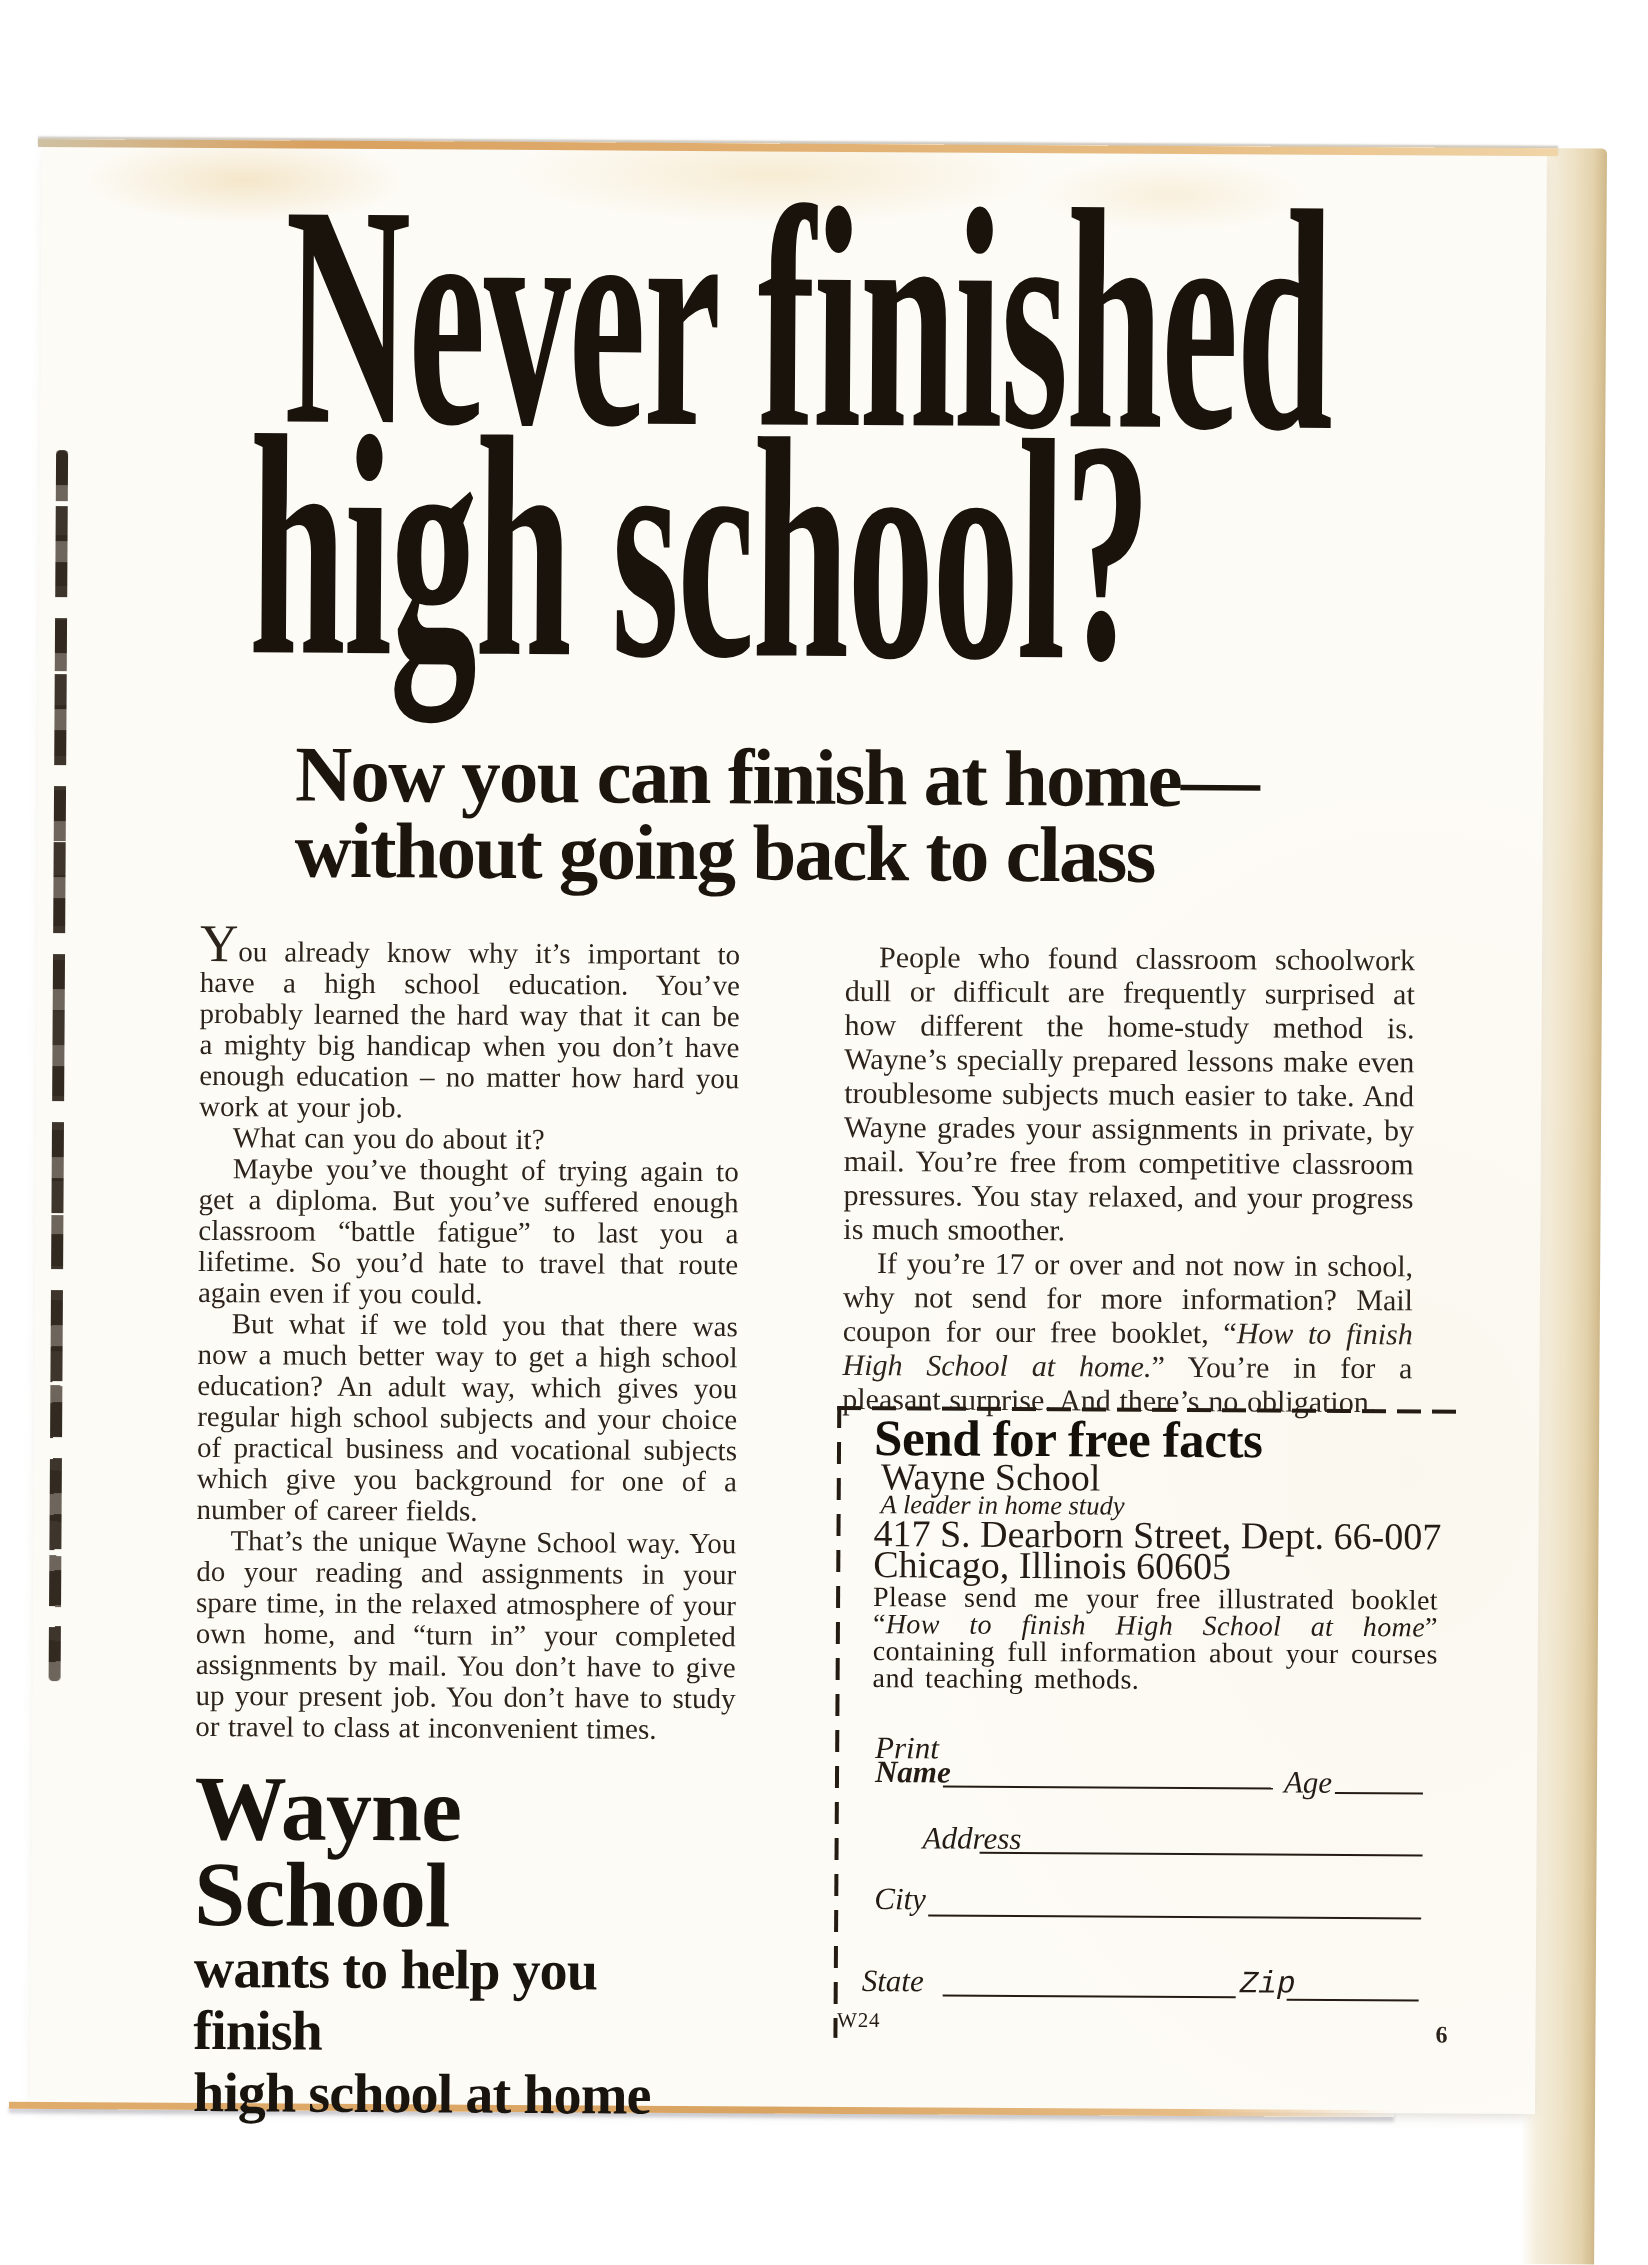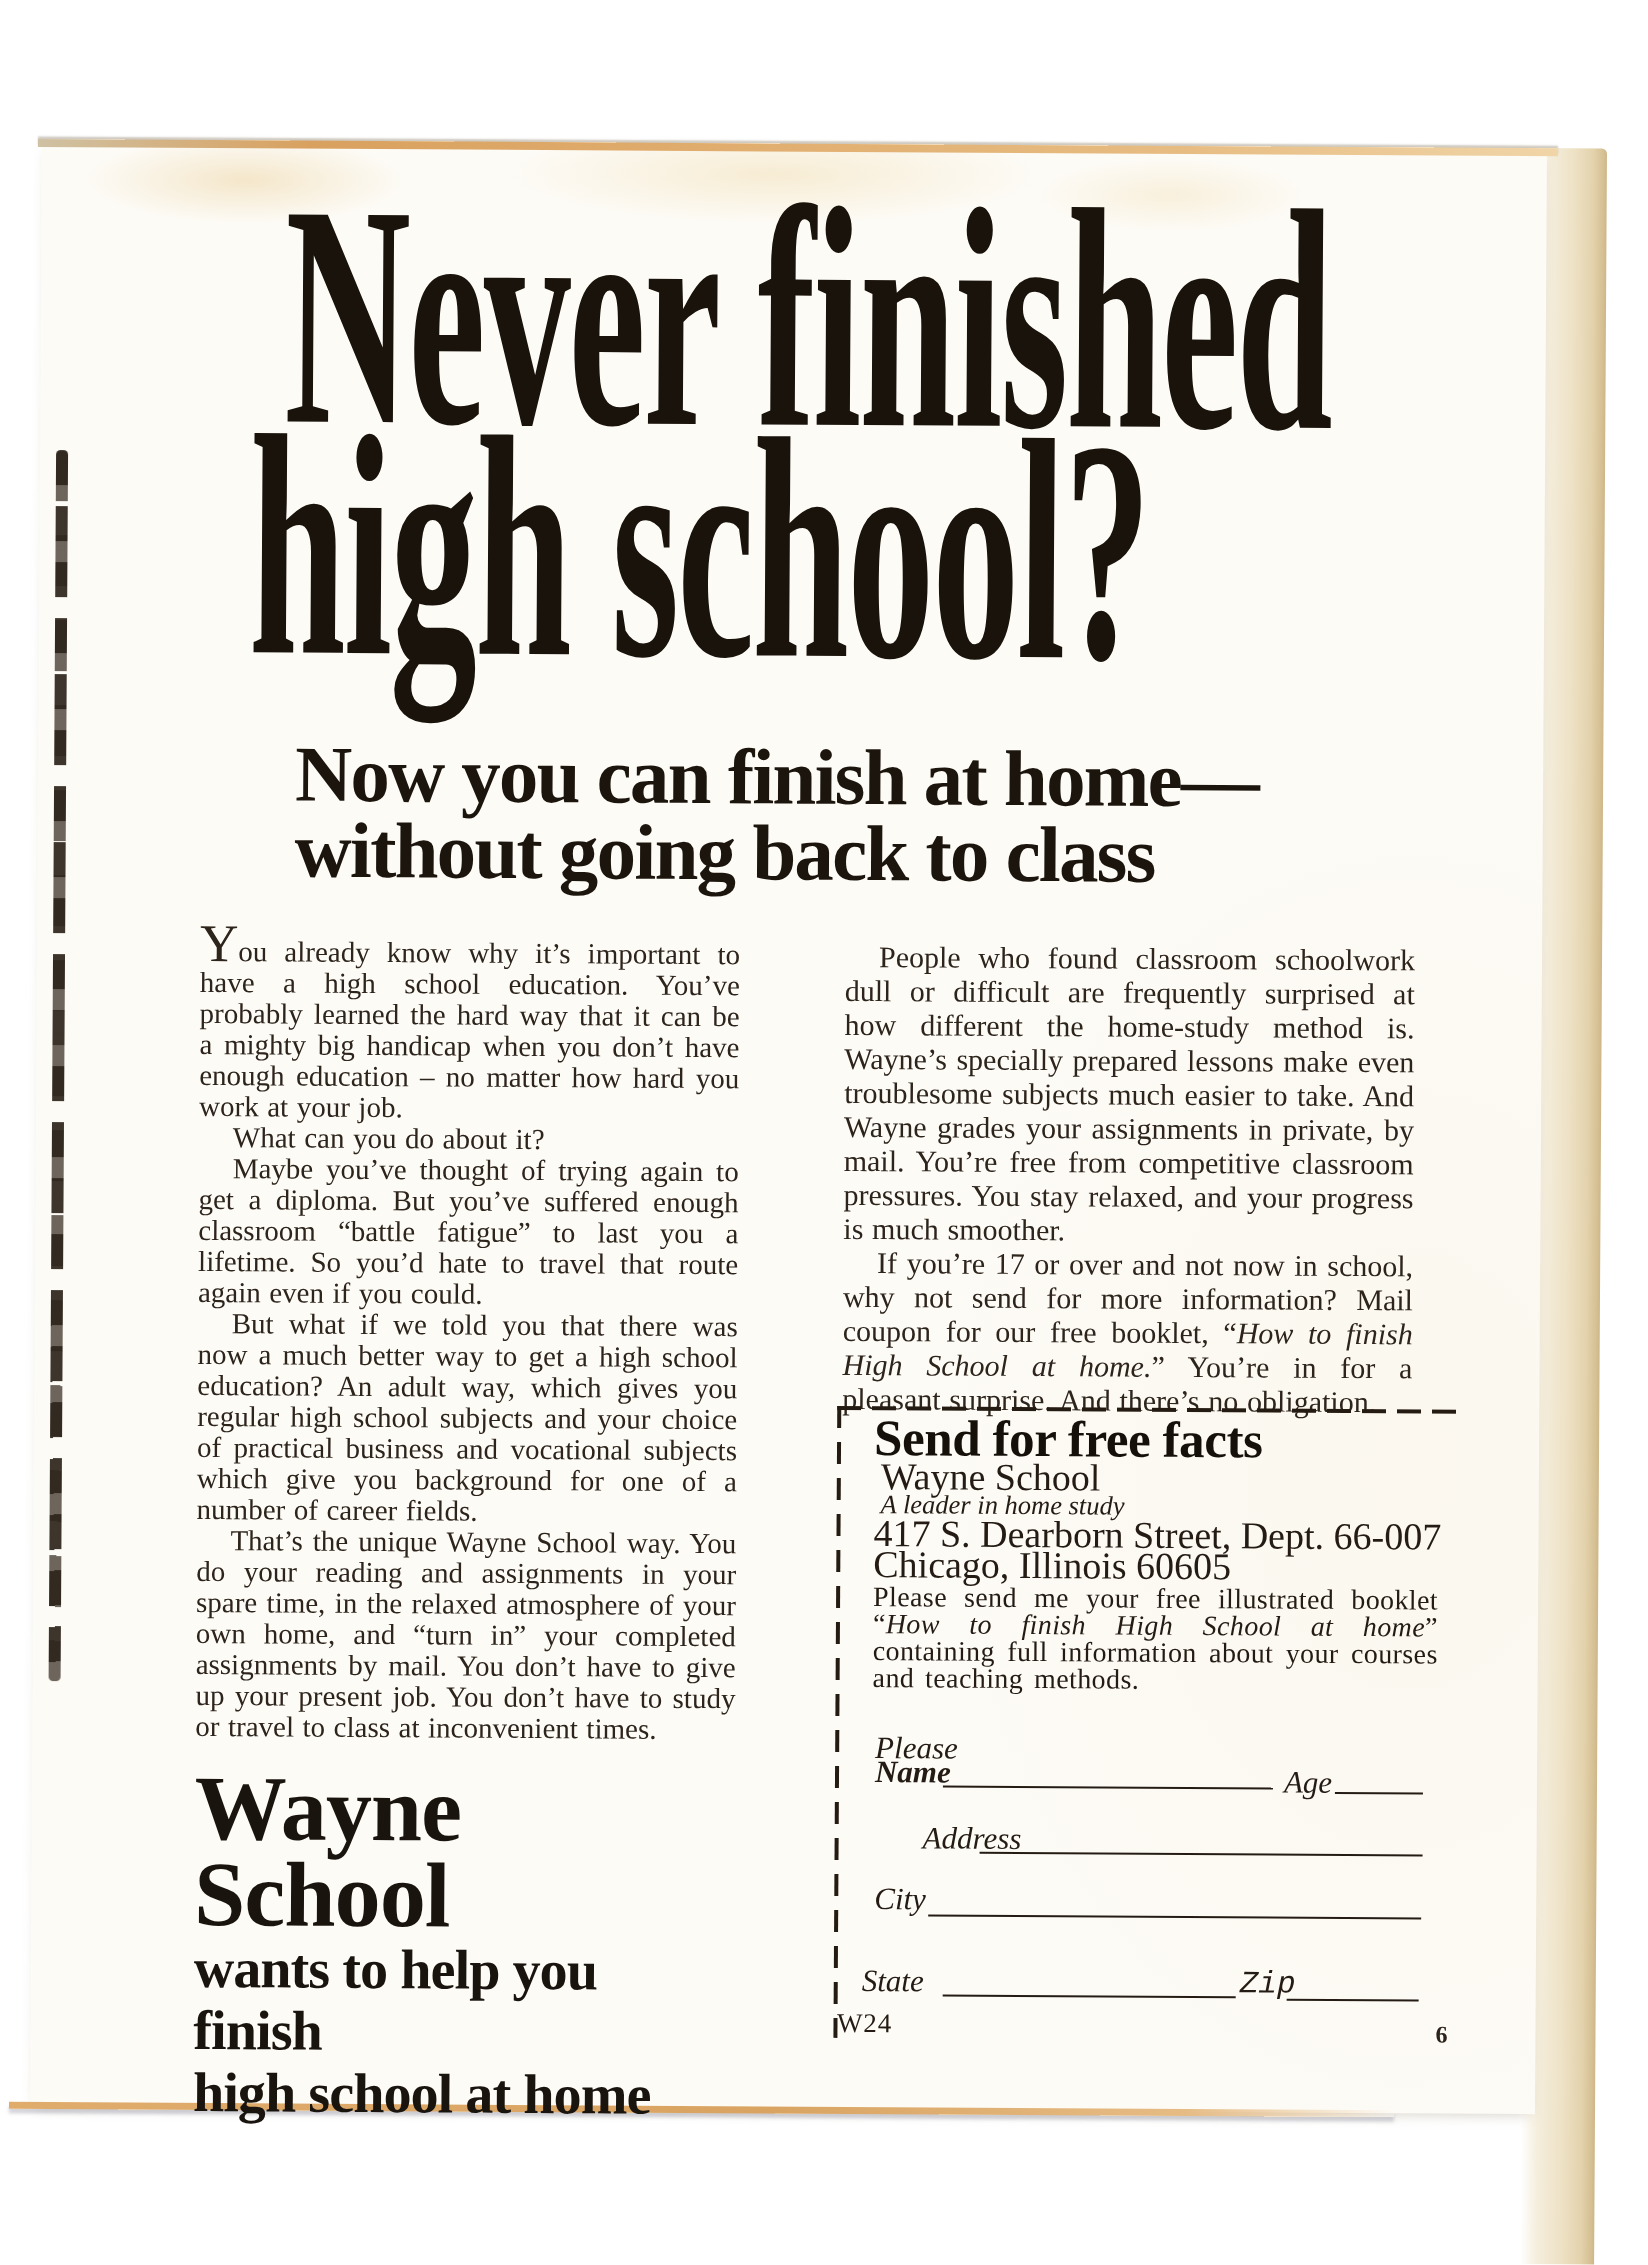--- a/index.html
+++ b/index.html
@@ -114,21 +114,21 @@
   .lc  { left:40px;  top:475px; }
   .ls  { left:28px;  top:557px; }
   .lz  { left:406px; top:558px;font-family:Liberation Mono, monospace; }
   .f-line { position:absolute; height:0; border-bottom:2.6px solid #241c14; }
   .fl-name    { left:108px; top:379px; width:330px; }
   .fl-age     { left:500px; top:383px; width:88px; }
   .fl-address { left:145px; top:445px; width:443px; }
   .fl-city    { left:94px; top:508px; width:493px; }
   .fl-state   { left:109px; top:588px; width:293px; }
   .fl-zip     { left:453px; top:590px; width:132px; }
-  .c-code { left:3.5px; top:602px; font-size:27px; letter-spacing:0.9px; font-weight:400; }
+  .c-code { left:3.5px; top:602px; font-size:21px; letter-spacing:0.9px; font-weight:400; }
 
   .page-num { position:absolute; left:1405px; top:1874px; font-size:24px; font-weight:700; }
 </style>
 </head>
 <body>
 
 <div class="fore-edge"></div>
 
 <div class="scan">
   <div class="edge-top"></div>
@@ -164,21 +164,21 @@
   </div>
 
   <div class="coupon">
     <div class="c-title">Send for free facts</div>
     <div class="c-school">Wayne School</div>
     <div class="c-tagline">A leader in home study</div>
     <div class="c-addr a1">417 S. Dearborn Street, Dept. 66-007</div>
     <div class="c-addr a2">Chicago, Illinois 60605</div>
     <p class="c-body"><span>Please send me your free illustrated booklet “</span><i>How to finish High School at home</i><span>” containing full information about your courses and teaching methods.</span></p>
 
-    <span class="f-label lp">Please</span>
+    <span class="f-label lp">Print</span>
     <span class="f-label ln">Name</span>
     <div class="f-line fl-name"></div>
     <span class="f-label la">Age</span>
     <div class="f-line fl-age"></div>
 
     <span class="f-label lad">Address</span>
     <div class="f-line fl-address"></div>
 
     <span class="f-label lc">City</span>
     <div class="f-line fl-city"></div>

